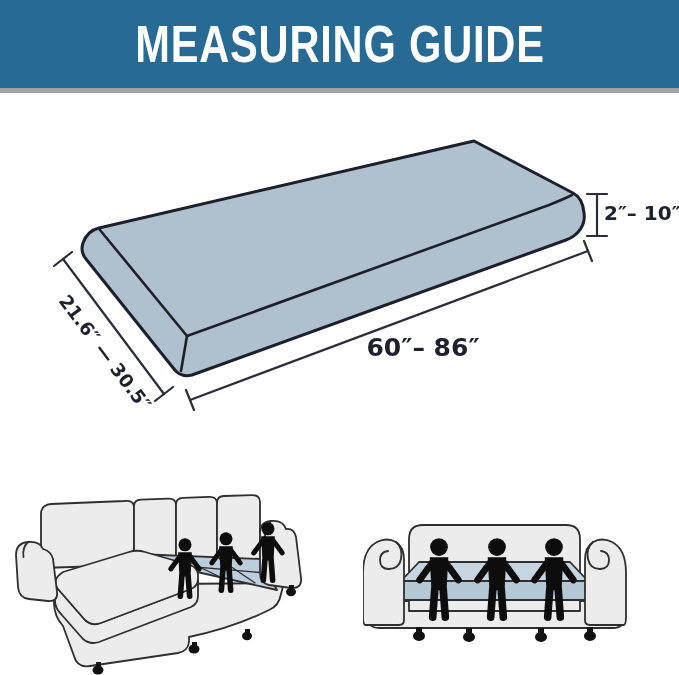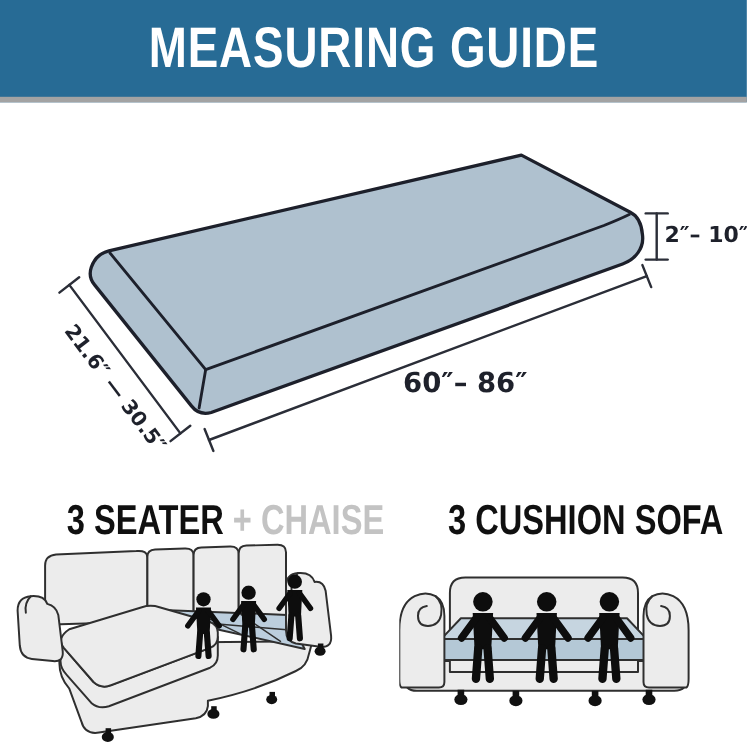--- a/index.html
+++ b/index.html
@@ -111,30 +111,21 @@
       </g>
       <g stroke="#0d0d0d" fill="none" stroke-linecap="round">
         <path d="M 25,28 L 9,50" stroke-width="8"></path>
         <path d="M 39,28 L 55,50" stroke-width="8"></path>
         <path d="M 27,61 L 24.5,94" stroke-width="9"></path>
         <path d="M 37,61 L 39.5,94" stroke-width="9"></path>
       </g>
     </symbol>
   </svg>
 
-  <div class="option-title title-left">
-    <span class="squeeze">
-      <span class="t-black">3 SEATER</span>
-      <span class="t-gray">+ CHAISE</span>
-    </span>
-  </div>
-
-  <div class="option-title title-right">
-    <span class="squeeze t-black">3 CUSHION SOFA</span>
-  </div>
+
 
   <svg class="sofa-svg sofa-left" width="330" height="185" viewBox="0 0 330 185">
     <g stroke="#2f2f2f" stroke-width="1.8" stroke-linejoin="round" stroke-linecap="round">
 
       <path fill="#ececec" d="M 46,92 L 46,110 Q 46,123 55,133 L 66,163 Q 69,175 82,173
            L 170,160 Q 180,158 181,149 L 181,144 Q 225,135 261,117
            Q 271,113 273,101 L 276,90 Z"></path>
 
       <g fill="#ececec">
         <path d="M 33,75 L 33,21 Q 33,12 43,11 L 116,8 Q 126,7 126,14 L 126,72 Z"></path>

